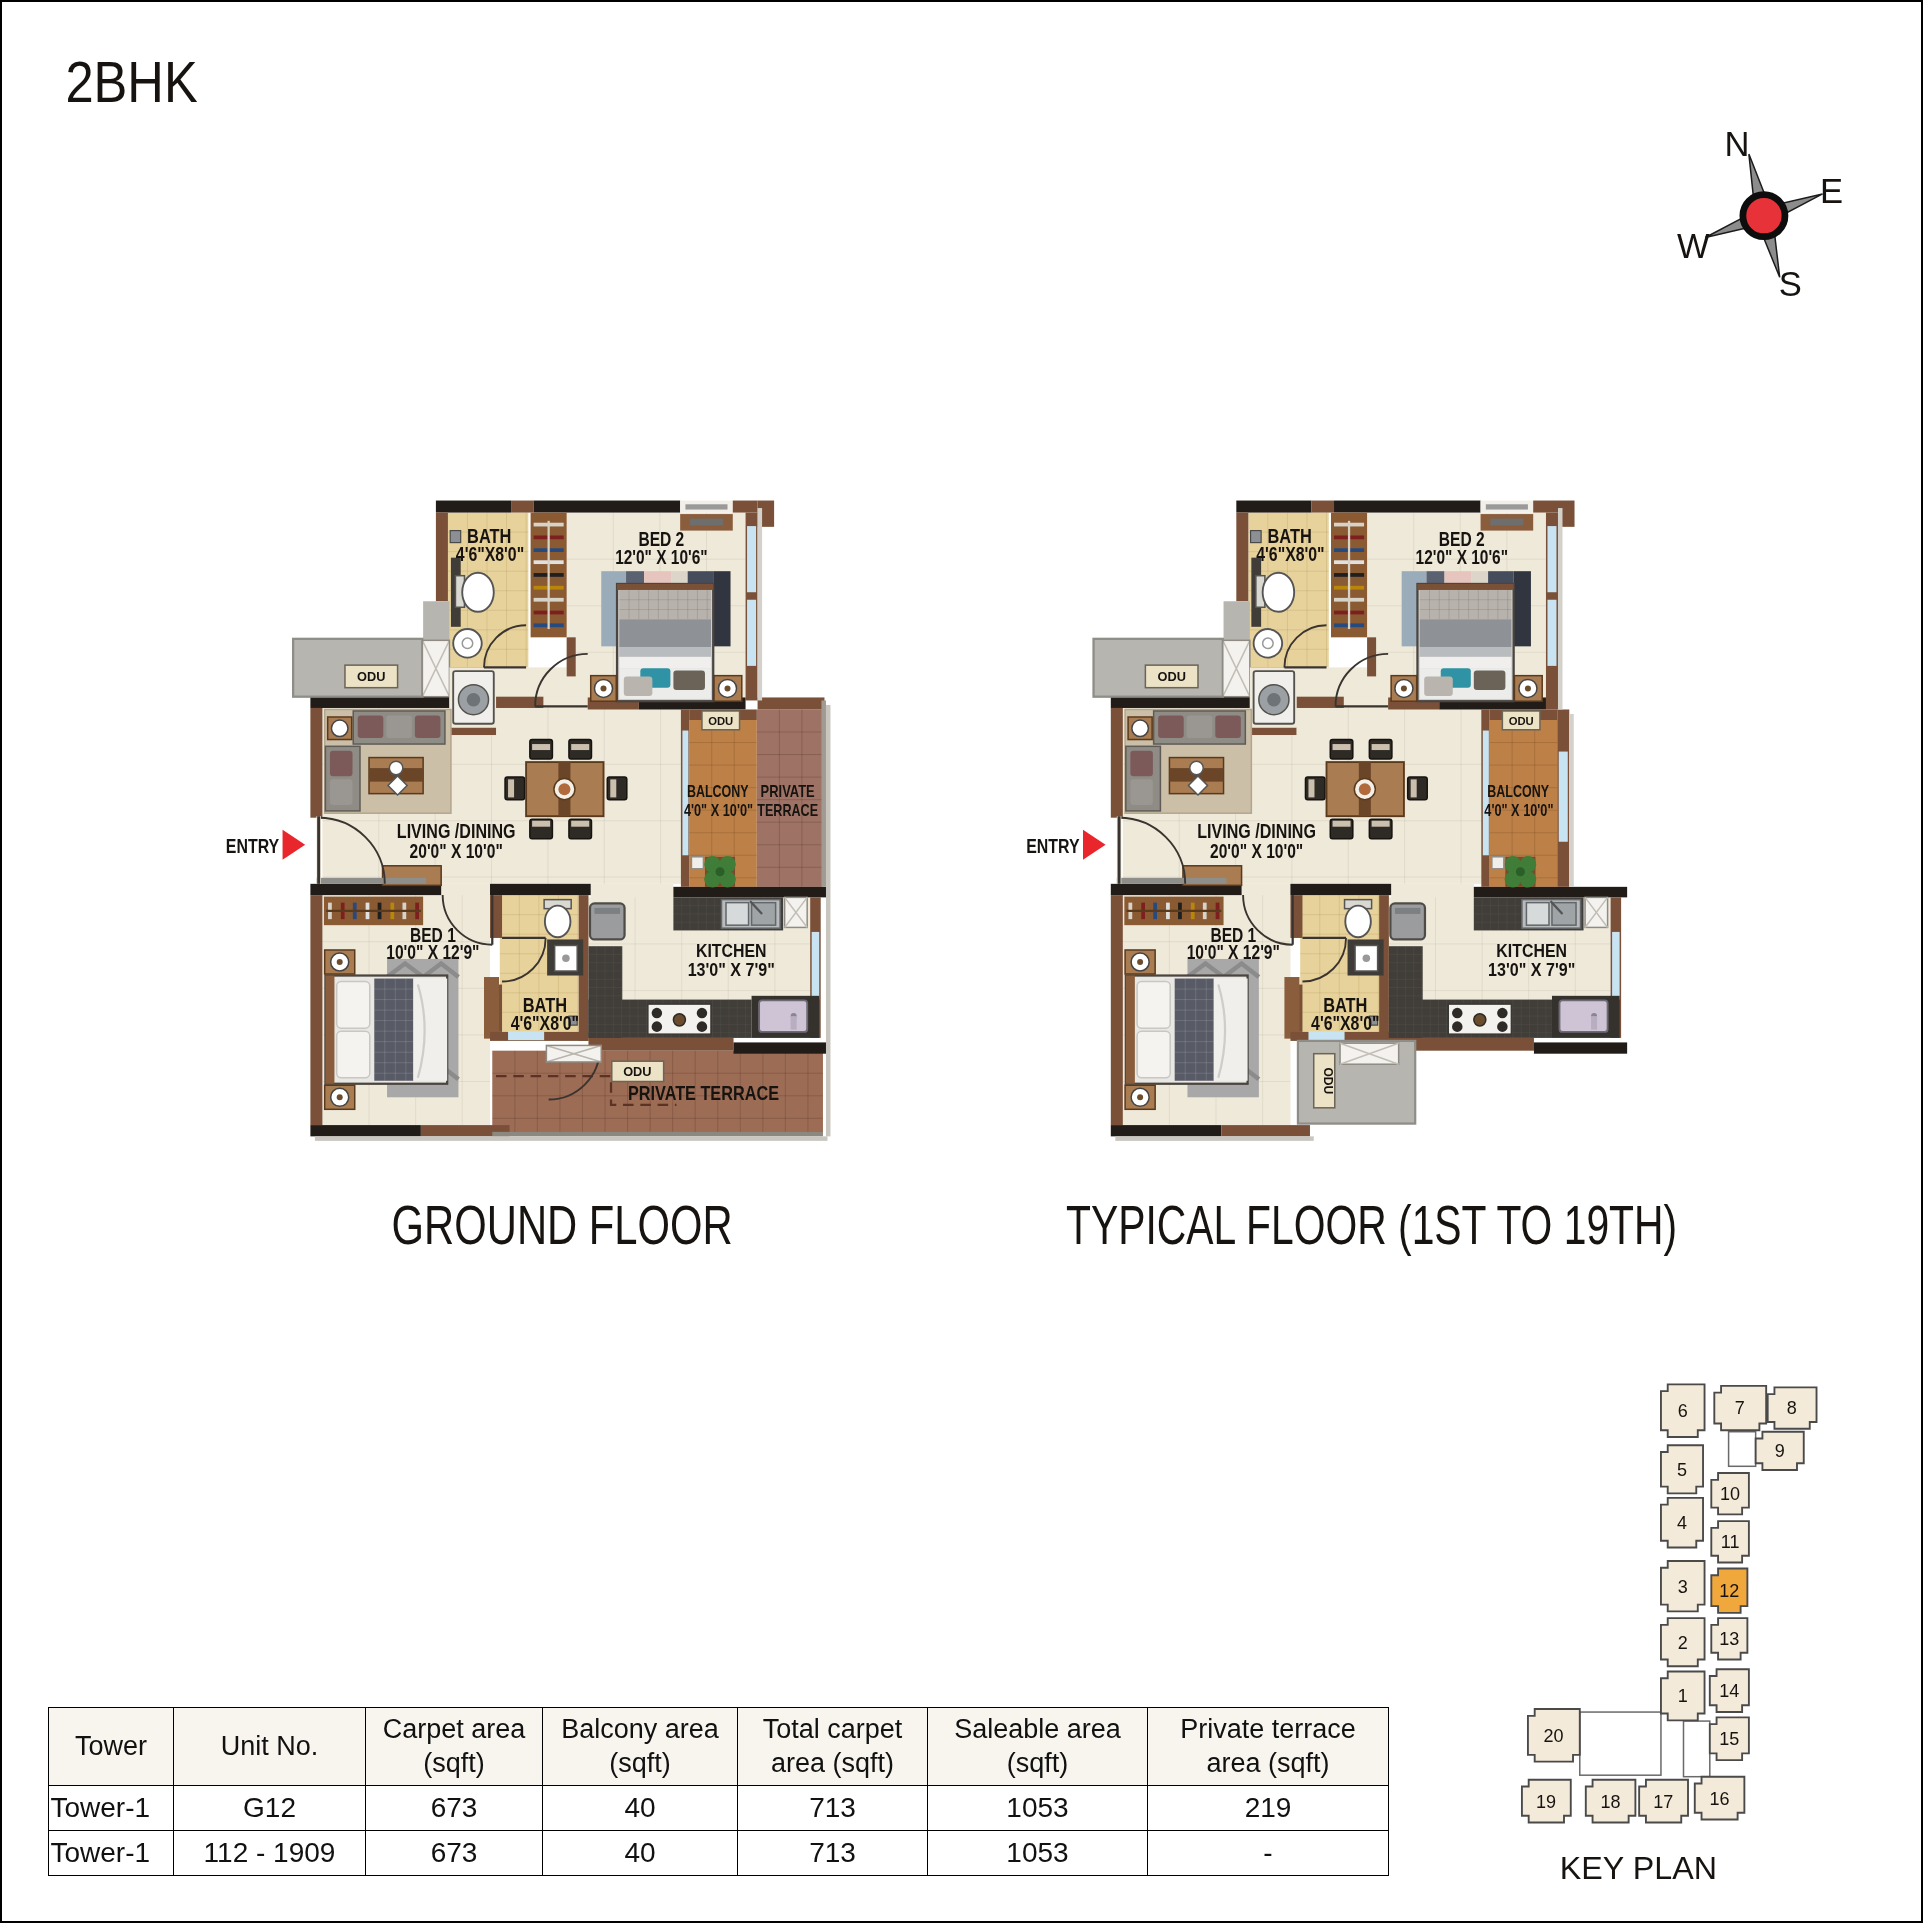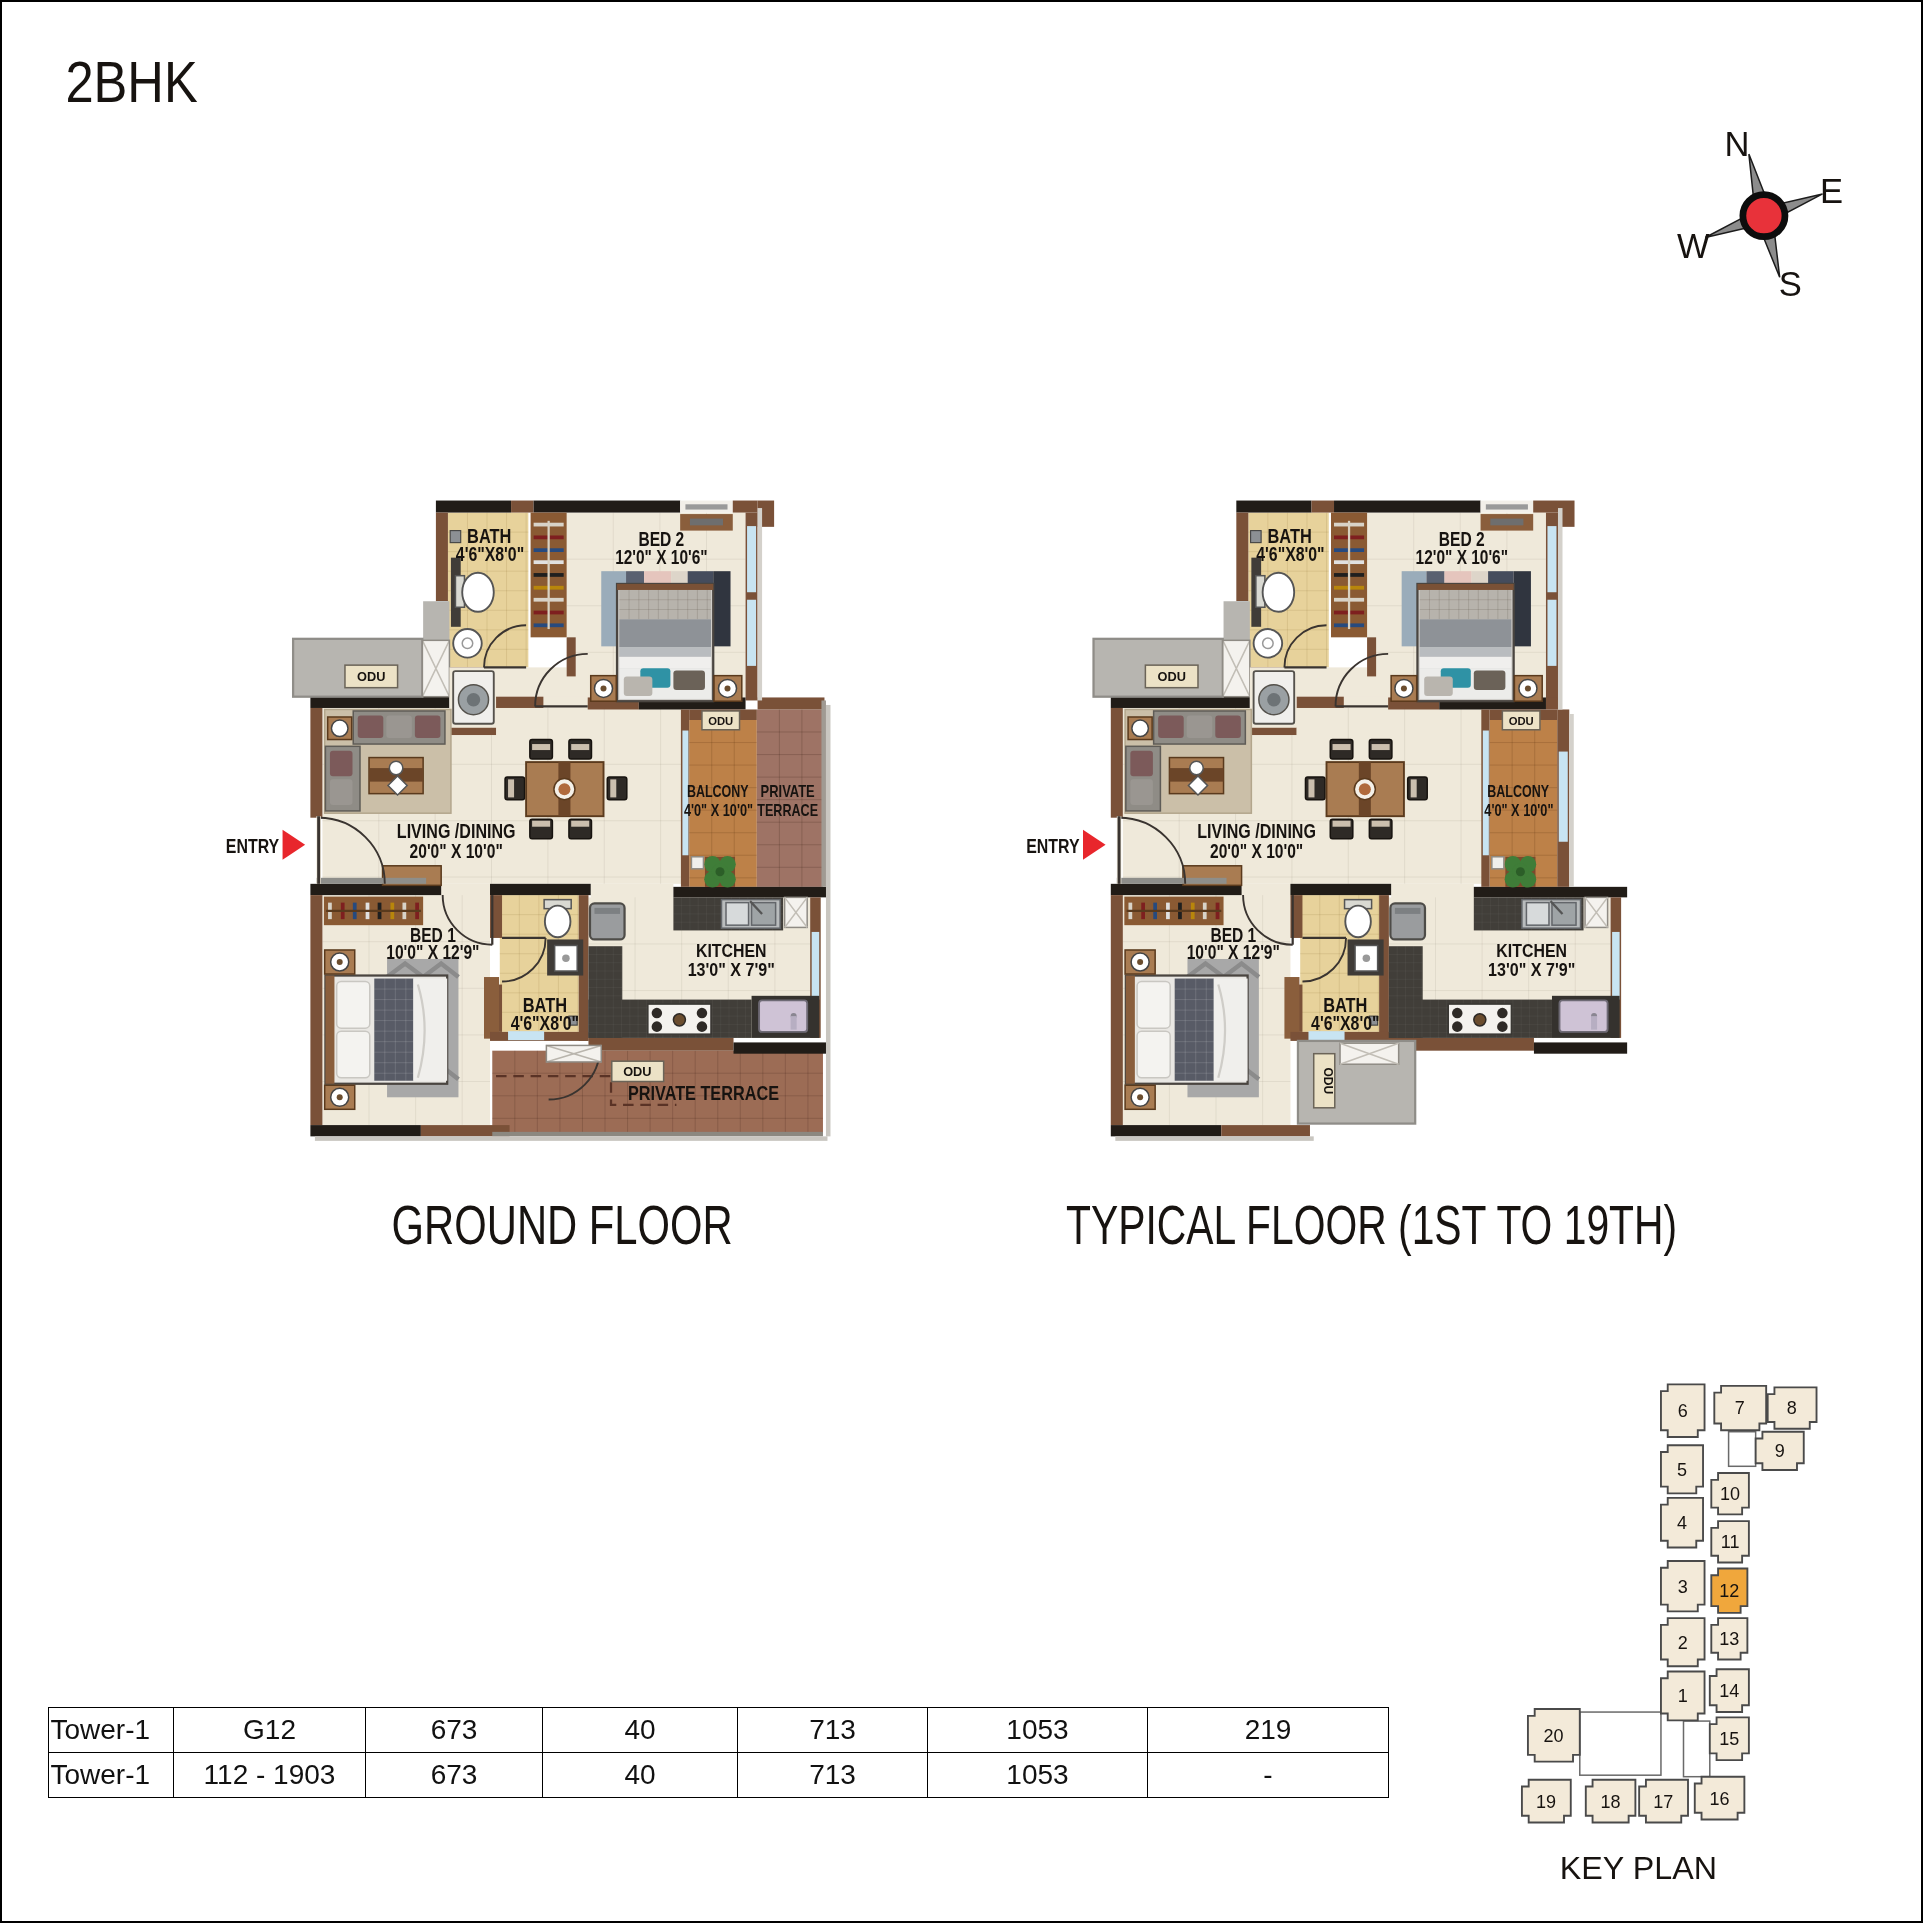--- a/index.html
+++ b/index.html
@@ -1473,32 +1473,41 @@
     <colgroup>
       <col style="width:125px">
       <col style="width:192px">
       <col style="width:177px">
       <col style="width:195px">
       <col style="width:190px">
       <col style="width:220px">
       <col style="width:241px">
     </colgroup>
     <tbody>
+      <tr class="hd">
+        <td>Tower</td>
+        <td>Unit No.</td>
+        <td>Carpet area<br>(sqft)</td>
+        <td>Balcony area<br>(sqft)</td>
+        <td>Total carpet<br>area (sqft)</td>
+        <td>Saleable area<br>(sqft)</td>
+        <td>Private terrace<br>area (sqft)</td>
+      </tr>
       <tr class="r1">
         <td style="text-align:left;padding-left:1.5px">Tower-1</td>
         <td>G12</td>
         <td>673</td>
         <td>40</td>
         <td>713</td>
         <td>1053</td>
         <td>219</td>
       </tr>
       <tr class="r2">
         <td style="text-align:left;padding-left:1.5px">Tower-1</td>
-        <td>112 - 1903</td>
+        <td>112 - 1909</td>
         <td>673</td>
         <td>40</td>
         <td>713</td>
         <td>1053</td>
         <td>-</td>
       </tr>
     </tbody>
   </table>
 
 </body></html>

